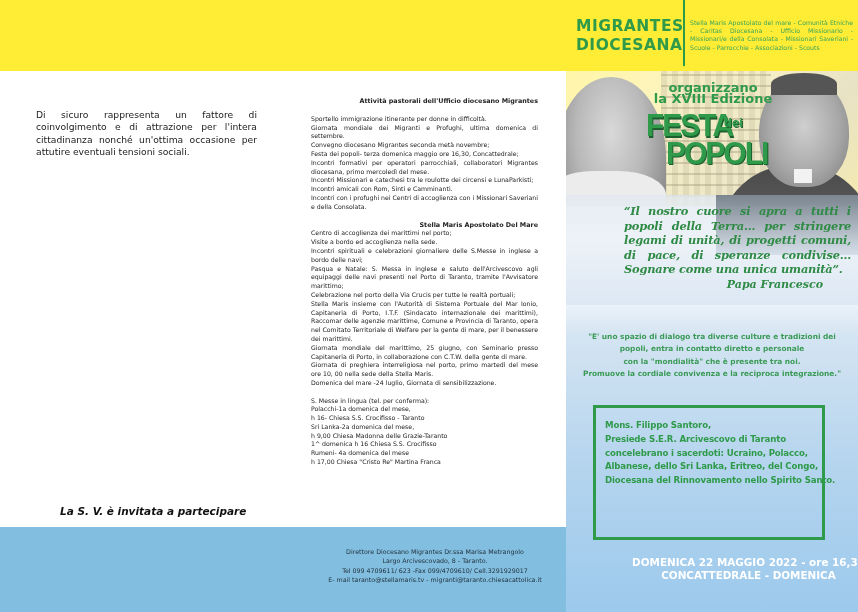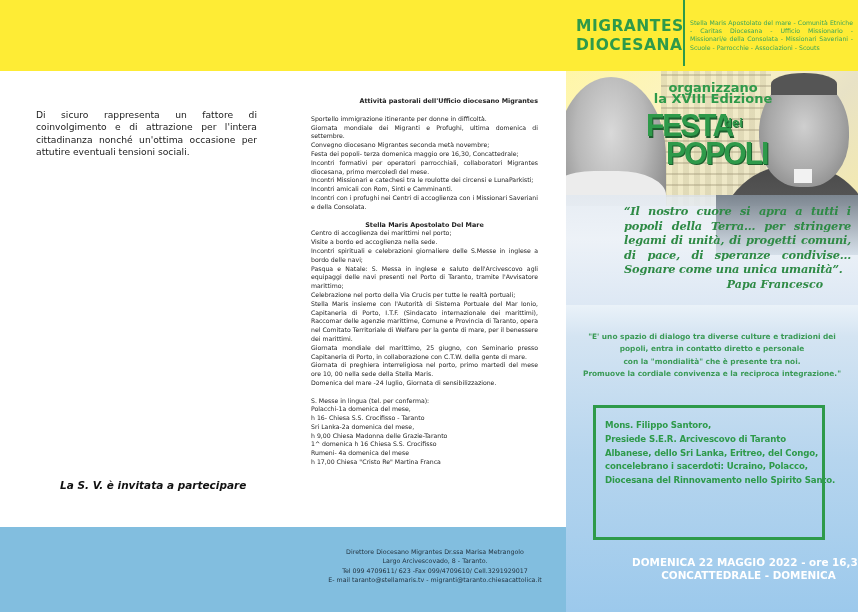--- a/index.html
+++ b/index.html
@@ -6,25 +6,25 @@
     html, body { width: 858px; height: 612px; overflow: hidden; background: #ffffff; }
     body { position: relative; font-family: "DejaVu Sans", sans-serif; color: #222; }
 
     
     .top-band { position: absolute; left: 0; top: 0; width: 566px; height: 71px; background: #feec35; }
     .bottom-band { position: absolute; left: 0; top: 527px; width: 566px; height: 85px; background: #82bedf; }
 
     .intro { position: absolute; left: 36px; top: 109px; width: 221px; font-size: 9.2px; line-height: 12.4px; text-align: justify; color: #222; font-family: "DejaVu Sans", sans-serif; }
     .intro p { margin: 0; }
 
-    .invite { position: absolute; left: 60px; top: 479px; font-size: 10.5px; font-weight: bold; font-style: italic; color: #111; font-family: "DejaVu Sans", sans-serif; }
+    .invite { position: absolute; left: 60px; top: 505px; font-size: 10.5px; font-weight: bold; font-style: italic; color: #111; font-family: "DejaVu Sans", sans-serif; }
 
     .mid { position: absolute; left: 311px; top: 97px; width: 227px; font-size: 6.2px; line-height: 8.8px; color: #222; font-family: "DejaVu Sans", sans-serif; }
     .mid .heading { text-align: right; font-weight: bold; font-size: 6.4px; margin-bottom: 9px; }
-    .mid .heading2 { text-align: center; font-weight: bold; font-size: 6.4px; margin-top: 9px; }
+    .mid .heading2 { text-align: right; font-weight: bold; font-size: 6.4px; margin-top: 9px; }
     .mid .line { text-align: justify; }
     .mid .spacer { height: 8.8px; }
 
     .contacts { position: absolute; left: 300px; top: 547px; width: 270px; text-align: center; font-size: 6.3px; line-height: 9.4px; color: #1f2e3a; font-family: "DejaVu Sans", sans-serif; }
 
     
     .right { position: absolute; left: 566px; top: 0; width: 292px; height: 612px; background: linear-gradient(to bottom, #ffffff 0%, #ffffff 45%, #d4e4f2 55%, #b6d5ee 75%, #9cc9ec 100%); overflow: hidden; }
     .brand-bar { position: absolute; left: 0; top: 0; width: 292px; height: 84px; background: #feec35; }
     .brand-title { position: absolute; left: 10px; top: 17px; font-size: 15.5px; line-height: 19px; font-weight: bold; color: #2e9a4a; letter-spacing: 0.5px; font-family: "DejaVu Sans", sans-serif; }
     .brand-title div { white-space: nowrap; }
@@ -148,22 +148,22 @@
   <div class="dialogue">
     <div>"E' uno spazio di dialogo tra diverse culture e tradizioni dei</div>
     <div>popoli, entra in contatto diretto e personale</div>
     <div>con la "mondialità" che è presente tra noi.</div>
     <div>Promuove la cordiale convivenza e la reciproca integrazione."</div>
   </div>
 
   <div class="celebration">
     <div>Mons. Filippo Santoro,</div>
     <div>Presiede S.E.R. Arcivescovo di Taranto</div>
+    <div>concelebrano i sacerdoti: Ucraino, Polacco,</div>
     <div>Albanese, dello Sri Lanka, Eritreo, del Congo,</div>
-    <div>concelebrano i sacerdoti: Ucraino, Polacco,</div>
     <div>Diocesana del Rinnovamento nello Spirito Santo.</div>
   </div>
 
   <div class="date">
     <div>DOMENICA 22 MAGGIO 2022 - ore 16,30</div>
     <div>CONCATTEDRALE - DOMENICA</div>
   </div>
 </div>
 
 </body></html>

